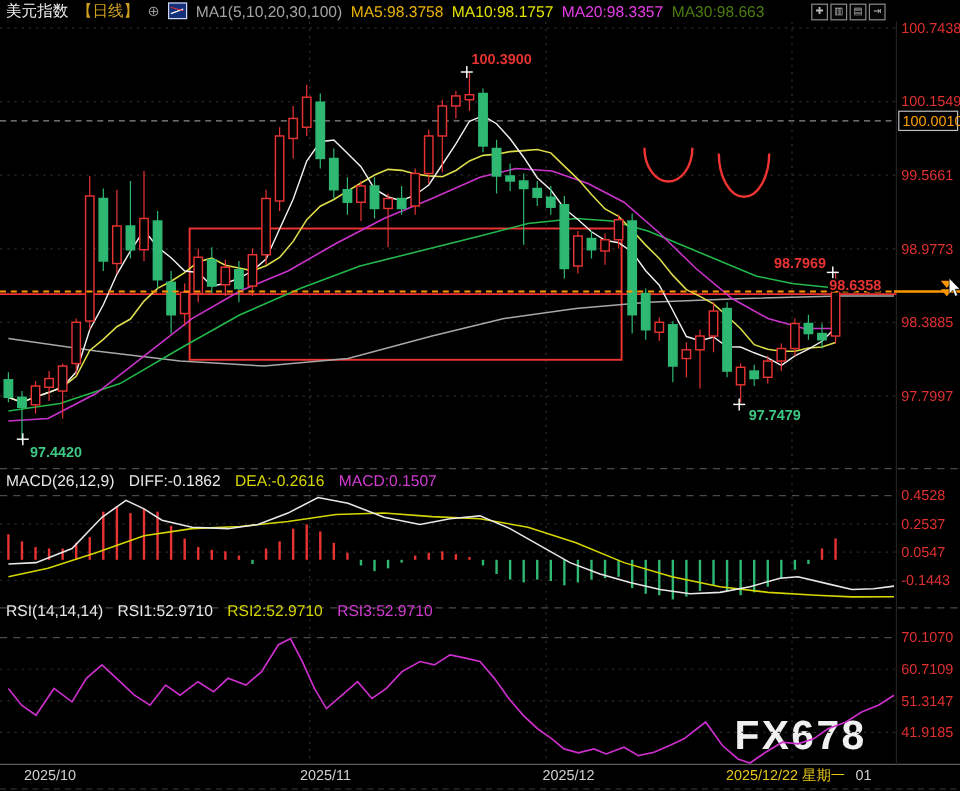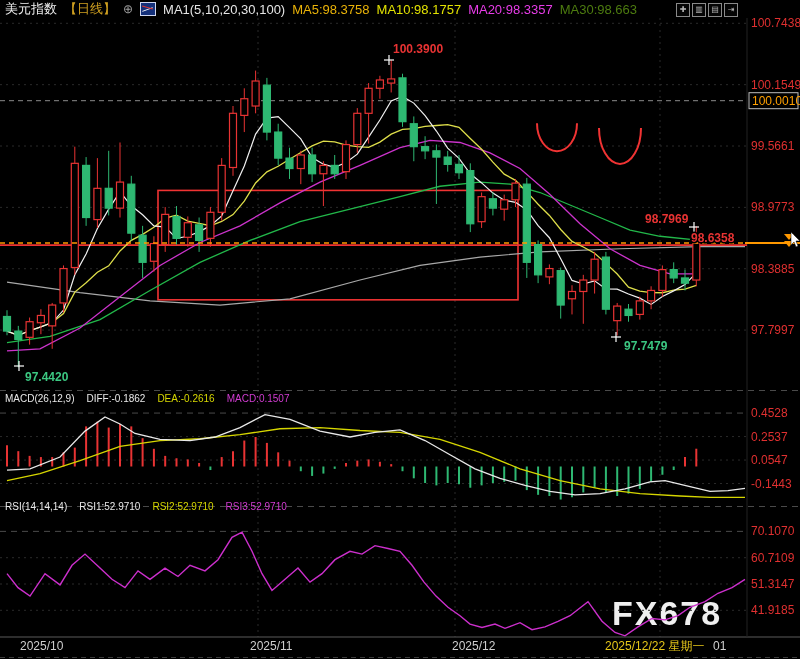--- a/index.html
+++ b/index.html
@@ -3,32 +3,32 @@
 <meta charset="utf-8">
 <style>
   html,body{margin:0;padding:0;background:#000;}
   .app{position:relative;width:800px;height:659px;background:#000;overflow:hidden;
        font-family:"Liberation Sans",sans-serif;}
   .hdr{position:absolute;top:0;left:0;right:0;height:18px;display:flex;align-items:center;
        gap:7px;padding-left:5px;font-size:13px;white-space:nowrap;z-index:5;}
   .hdr .t{color:#f0f0f0;}
   .hdr .per{color:#d0a020;}
   .hdr .plus{color:#9a9a9a;font-size:12px;}
-  .hdr .ma1{color:#e5e5e5;}
+  .hdr .ma1{color:#a3a3a3;}
   .hdr .ma5{color:#eab308;}
   .hdr .ma10{color:#e2e200;}
   .hdr .ma20{color:#e83ce8;text-align:right;}
   .hdr .ma30{color:#4d7c0f;}
   .icons{position:absolute;left:676px;top:3px;display:flex;gap:2px;z-index:6;}
   .icons .ic{width:12px;height:12px;border:1px solid #8a8a8a;color:#b8b8b8;font-size:8px;
        line-height:11px;text-align:center;background:#050505;}
   .minichart{display:inline-block;width:14px;height:12px;background:#14307a;border:1px solid #cfd6ee;position:relative;}
   .minichart i{position:absolute;left:1px;top:6px;width:11px;border-top:1.5px solid #fff;transform:rotate(-20deg);}
   .minichart b{position:absolute;left:1px;top:4px;width:11px;border-top:1px solid #e03333;transform:rotate(15deg);}
-  .phdr{position:absolute;left:5px;display:flex;gap:12px;font-size:10px;white-space:nowrap;z-index:5;}
+  .phdr{position:absolute;left:5px;display:flex;gap:12px;font-size:13px;white-space:nowrap;z-index:5;}
   .phdr .w{color:#e8e8e8;}
   .phdr .y{color:#d6d600;}
   .phdr .m{color:#d23cd2;}
   .wm{position:absolute;left:612px;top:594px;font-size:34px;font-weight:bold;color:#f0f0f0;
       letter-spacing:2px;z-index:1;}
   svg.chart{position:absolute;left:0;top:0;z-index:2;}
 </style>
 </head>
 <body>
 

